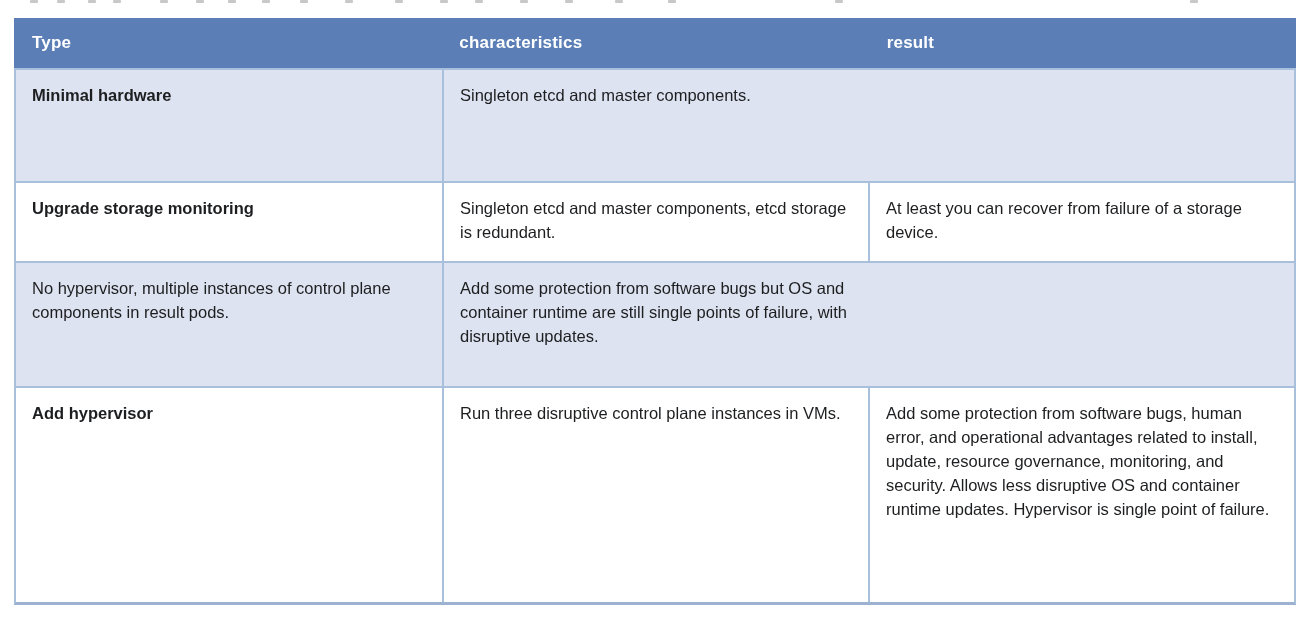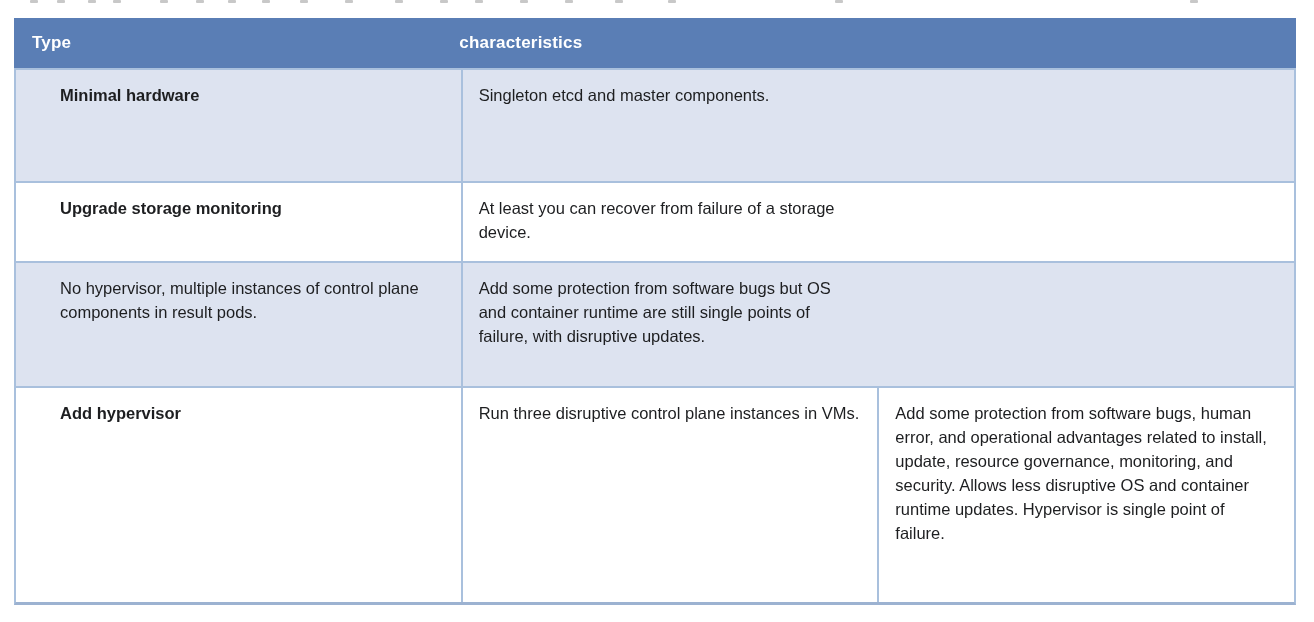--- a/index.html
+++ b/index.html
@@ -36,21 +36,21 @@
     width: 33.333%; padding: 0 16px 0 18px;
     color: var(--header-text);
     font-size: 17px; font-weight: bold;
     letter-spacing: .2px;
   }
   .tbody {
     border-left: 2px solid var(--border);
     border-right: 2px solid var(--border);
     border-bottom: 3px solid var(--border-bottom);
   }
-  .row { display: flex; border-top: 2px solid var(--border); background: #ffffff; padding-left: 28px; }
+  .row { display: flex; border-top: 2px solid var(--border); background: #ffffff; }
   .row.alt { background: var(--row-alt-bg); }
   .cell {
     width: 33.333%;
     padding: 13px 18px 14px 16px;
     font-size: 16.5px; line-height: 24px;
     color: var(--body-text);
   }
   .cell.type { font-weight: bold; }
   .cell + .cell { border-left: 2px solid var(--border); }
   .row-1 .cell { min-height: 111px; }
@@ -81,31 +81,33 @@
   <i style="left:668px"></i>
   <i style="left:835px"></i>
   <i style="left:1190px"></i>
 </div>
 
 <div class="table-wrap">
 
   <div class="header-row">
     <div class="header-cell">Type</div>
     <div class="header-cell">characteristics</div>
+    <div class="header-cell">result</div>
   </div>
 
   <div class="tbody">
 
     <div class="row row-1 alt">
       <div class="cell type">Minimal hardware</div>
       <div class="cell">Singleton etcd and master components.</div>
     </div>
 
     <div class="row row-2">
       <div class="cell type">Upgrade storage monitoring</div>
+      <div class="cell">Singleton etcd and master components, etcd storage is redundant.</div>
       <div class="cell">At least you can recover from failure of a storage device.</div>
     </div>
 
     <div class="row row-3 alt">
       <div class="cell">No hypervisor, multiple instances of control plane components in result pods.</div>
       <div class="cell">Add some protection from software bugs but OS and container runtime are still single points of failure, with disruptive updates.</div>
     </div>
 
     <div class="row row-4">
       <div class="cell type">Add hypervisor</div>

